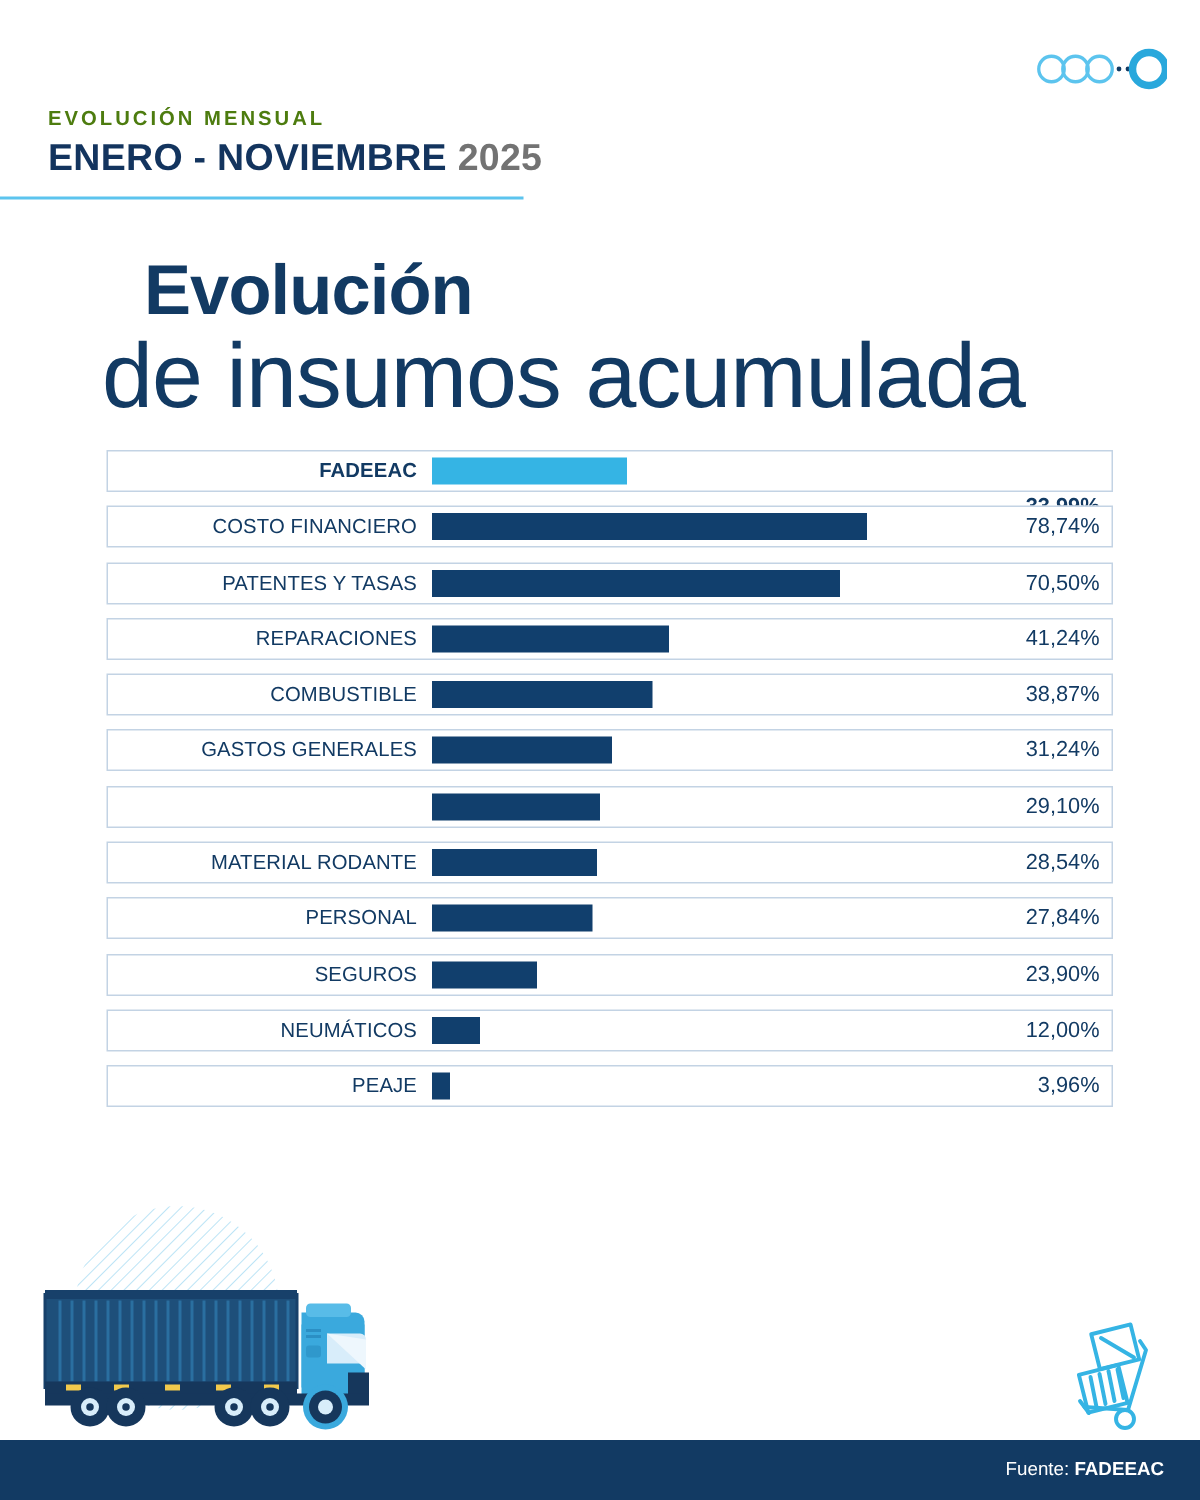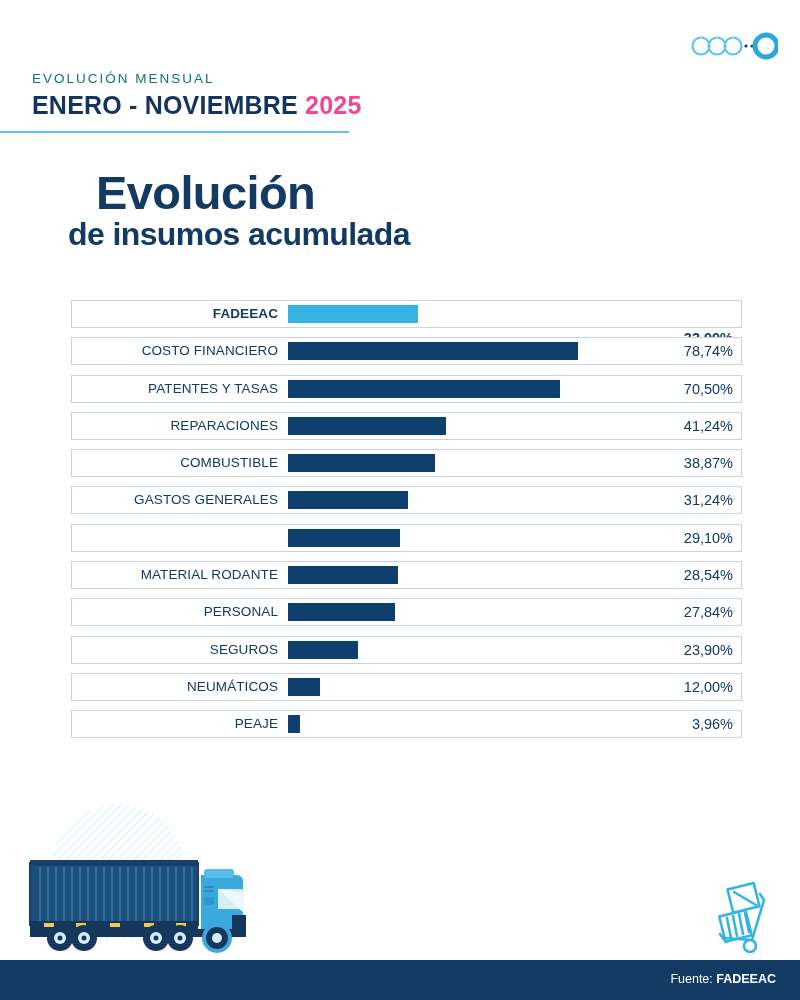--- a/index.html
+++ b/index.html
@@ -15,47 +15,47 @@
   .logo{
     position:absolute;top:31px;right:22px;
     width:88px;height:30px;
   }
   .header{
     position:absolute;left:32px;top:72px;
   }
   .kicker{
     font-size:13.5px;
     letter-spacing:2.0px;
-    font-weight:400;
-    color:#0f766e;
+    font-weight:700;
+    color:#4d7c0f;
     line-height:1;
     margin-bottom:7px;
   }
   .period{
     font-size:25px;
     font-weight:bold;
     letter-spacing:0.2px;
     line-height:1;
     color:#13345e;
     white-space:nowrap;
   }
-  .period .year{color:#ec4899;font-weight:bold;}
+  .period .year{color:#737373;font-weight:bold;}
   .rule{
     position:absolute;left:0;top:131px;
     width:349px;height:2px;
     background:#5cc4ee;
   }
   
   .title{
     position:absolute;left:68px;top:168px;
     line-height:1.06;
     color:#123a63;
   }
   .title .l1{font-size:47px;font-weight:bold;letter-spacing:-0.6px;display:block;margin-left:28px;}
-  .title .l2{font-size:32px;font-weight:700;letter-spacing:-0.6px;display:block;}
+  .title .l2{font-size:61px;font-weight:400;letter-spacing:-0.6px;display:block;}
   
   .chart{
     position:absolute;left:71px;top:300px;
     width:671px;
   }
   .row{
     position:relative;
     height:28px;
     margin-bottom:9.3px;
     border:1px solid #c3d3e4;

